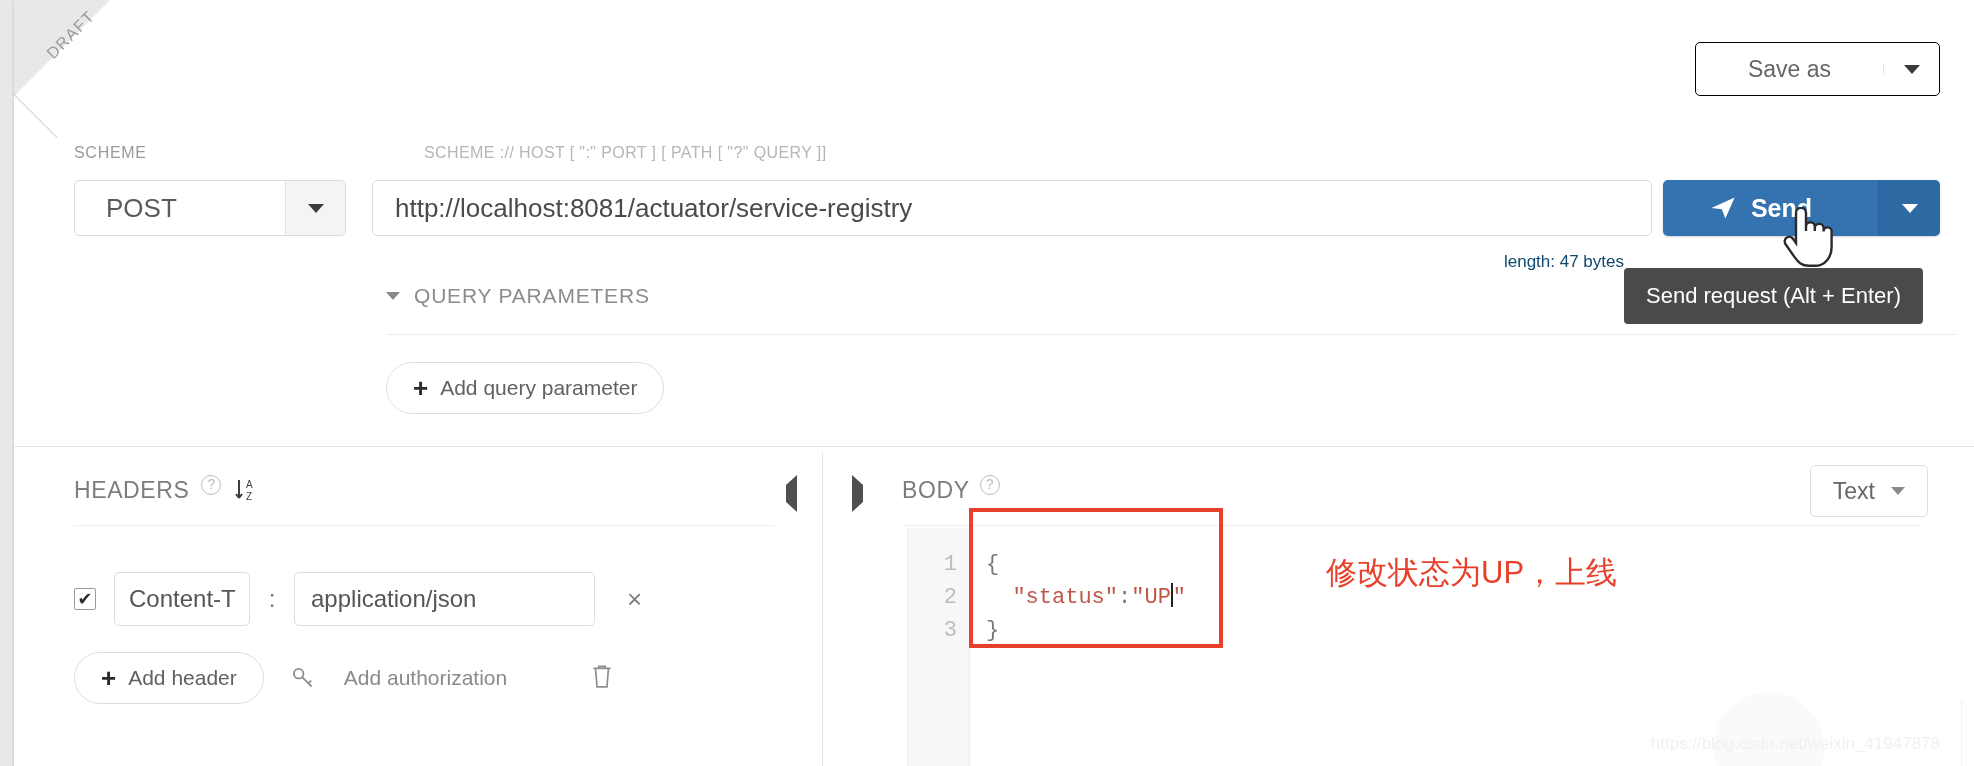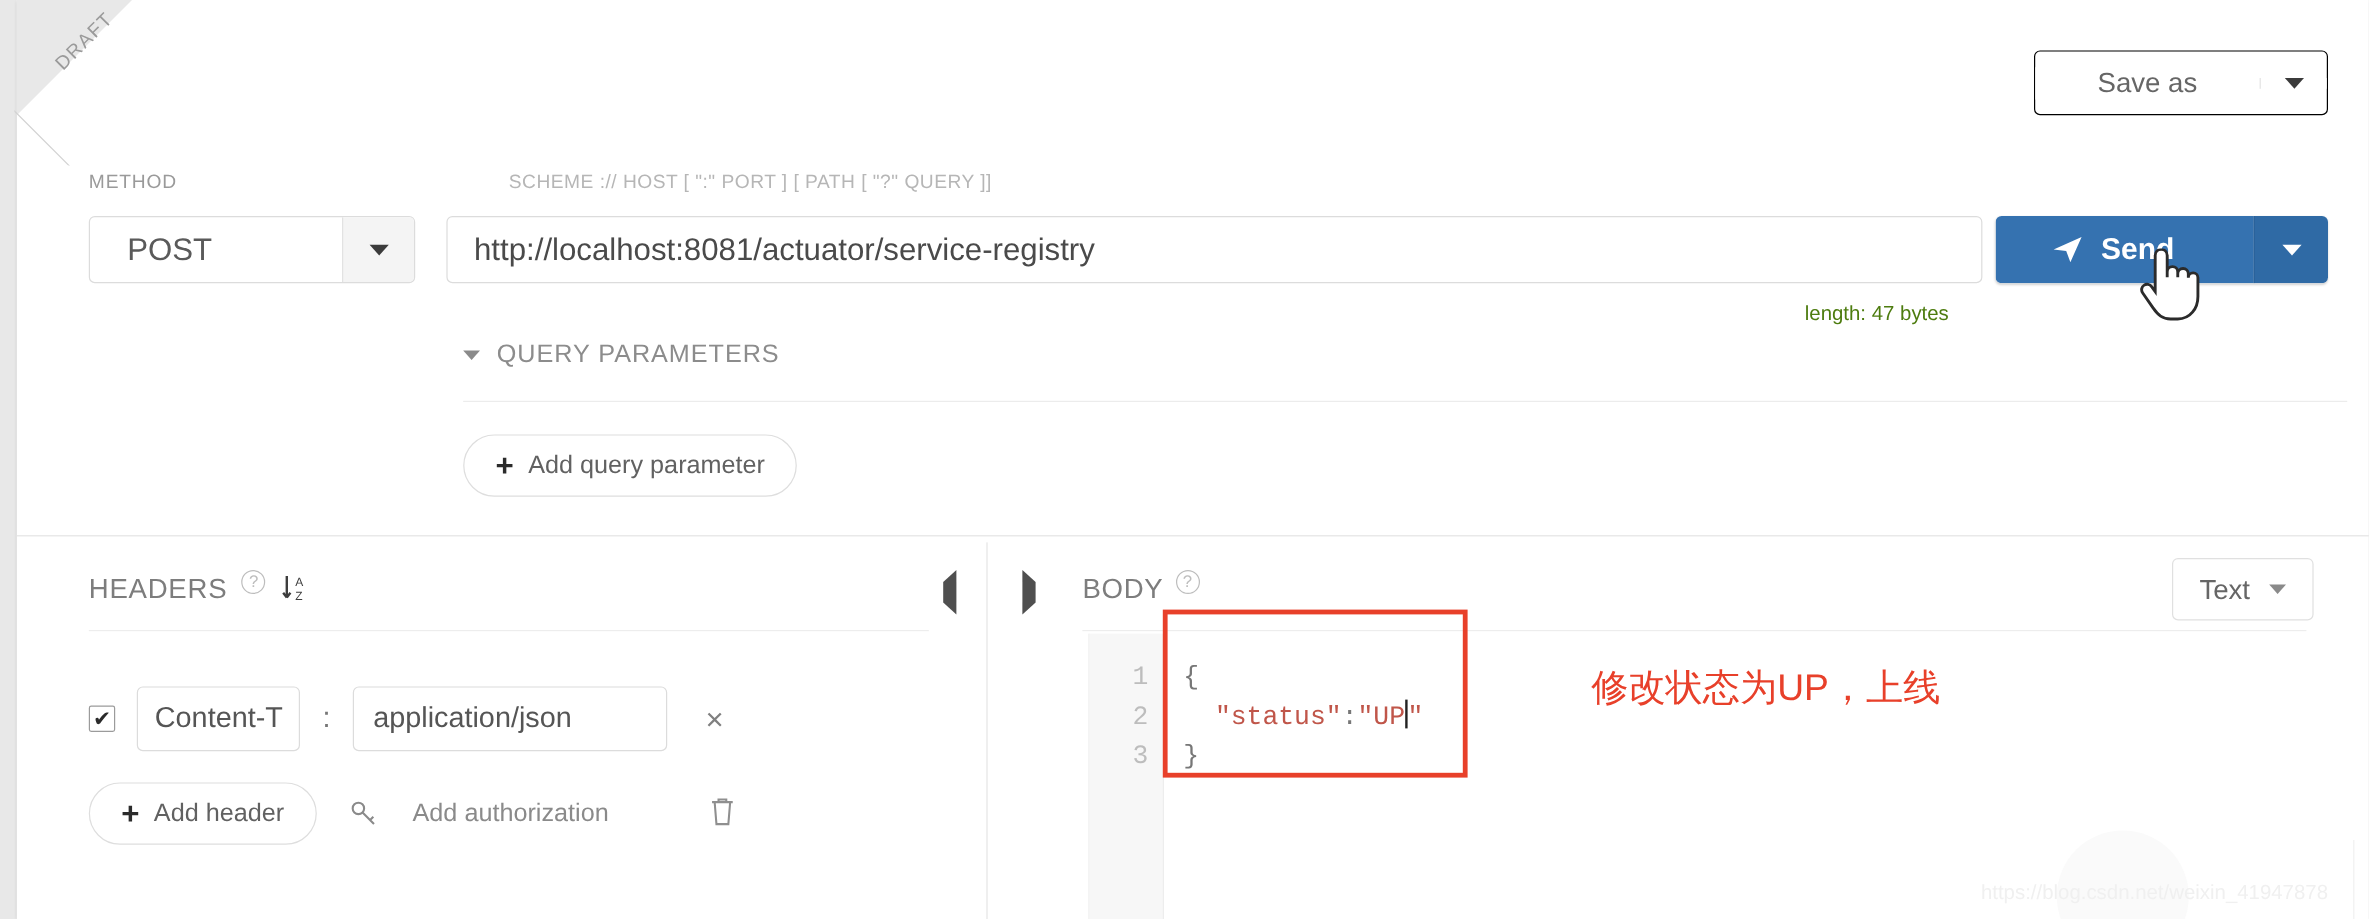--- a/index.html
+++ b/index.html
@@ -156,21 +156,21 @@
     width: 0; height: 0;
     border-left: 8px solid transparent;
     border-right: 8px solid transparent;
     border-top: 9px solid #ffffff;
   }
   .plane { display: block; }
 
   
   .length-text {
     position: absolute; right: 350px; top: 252px;
-    font-size: 17px; color: #4d7c0f;
+    font-size: 17px; color: #0c4a6e;
   }
 
   
   .tooltip {
     position: absolute;
     left: 1610px; top: 268px;
     background: #4a4a4a;
     color: #fff;
     font-size: 22px;
     padding: 15px 22px;
@@ -274,21 +274,21 @@
   .hcheck .mark { color: #2b2b2b; font-size: 18px; line-height: 1; }
   .hkey {
     width: 136px; height: 54px;
     border: 1px solid #dcdcdc; border-radius: 5px; background: #fff;
     display: flex; align-items: center; padding-left: 14px;
     font-size: 24px; color: #555; overflow: hidden; white-space: nowrap;
     cursor: text;
   }
   .hcolon { width: 44px; text-align: center; font-size: 24px; color: #777; }
   .hval {
-    width: 262px; height: 54px;
+    width: 301px; height: 54px;
     border: 1px solid #dcdcdc; border-radius: 5px; background: #fff;
     display: flex; align-items: center; padding-left: 16px;
     font-size: 24px; color: #555; cursor: text;
   }
   .hclose { margin-left: 32px; font-size: 26px; color: #808080; cursor: pointer; }
 
   .hactions {
     position: absolute; left: 60px; top: 652px;
     display: flex; align-items: center; gap: 26px;
   }
@@ -390,21 +390,21 @@
     <div class="corner-edge"></div>
     <div class="draft-ribbon">DRAFT</div>
 
     <div class="saveas-group">
       <div class="saveas-btn">Save as</div>
       <div class="saveas-caret">
         <span class="caret-dn"></span>
       </div>
     </div>
 
-    <div class="lbl-method">METHOD</div>
+    <div class="lbl-method">SCHEME</div>
     <div class="lbl-scheme">SCHEME :// HOST [ ":" PORT ] [ PATH [ "?" QUERY ]]</div>
 
     <div class="method-group">
       <div class="method-value">POST</div>
       <div class="method-caret">
         <span class="caret-dn"></span>
       </div>
     </div>
 
     <div class="url-input">http://localhost:8081/actuator/service-registry</div>
@@ -416,20 +416,21 @@
         </svg>
         <span>Send</span>
       </div>
       <div class="send-caret">
         <span class="caret-dn-white"></span>
       </div>
     </div>
 
     <div class="length-text">length: 47 bytes</div>
 
+    <div class="tooltip">Send request (Alt + Enter)</div>
 
     <svg class="cursor-hand" width="54" height="66" viewBox="0 0 27 33">
       <path d="M8 3 c0-1.6 1.2-2.6 2.5-2.6 1.3 0 2.5 1 2.5 2.6 l0 9 0-2.2 c0-1.3 1-2.2 2.2-2.2 1.2 0 2.2 0.9 2.2 2.2 l0 2.2 0-1.4 c0-1.3 1-2.2 2.2-2.2 1.2 0 2.2 0.9 2.2 2.2 l0 1.6 c0-1.2 0.9-2 2-2 1.1 0 2 0.8 2 2 l0 7.8 c0 5-3.2 9.4-8.4 9.4 l-3 0 c-3.4 0-5.2-1.6-7.3-4.6 l-4.3-6.2 c-0.8-1.2-0.5-2.6 0.6-3.3 1-0.7 2.4-0.4 3.1 0.6 l1.5 2.1 Z" fill="#ffffff" stroke="#2b2b2b" stroke-width="1.2"></path>
     </svg>
 
     <div class="qp-header">
       <span class="caret-dn-sm"></span>
       <span class="qp-title">QUERY PARAMETERS</span>
     </div>
     <div class="qp-rule"></div>

